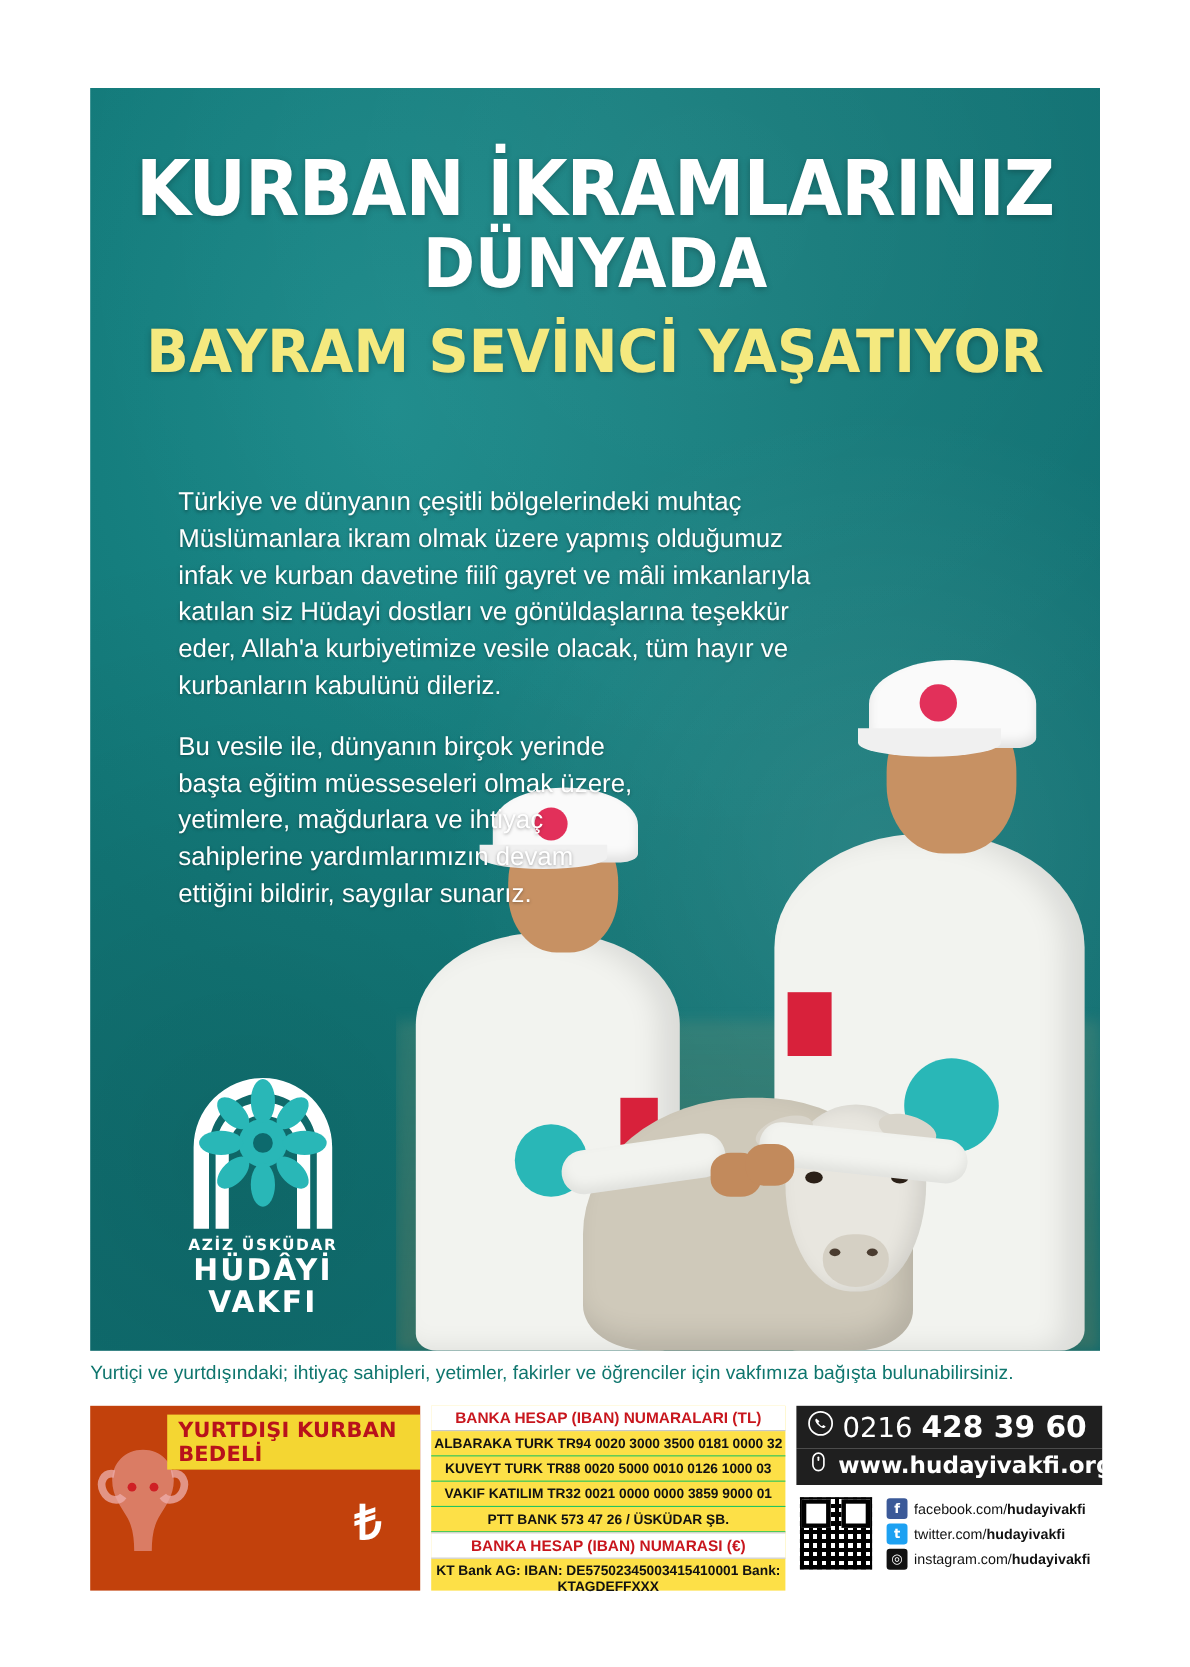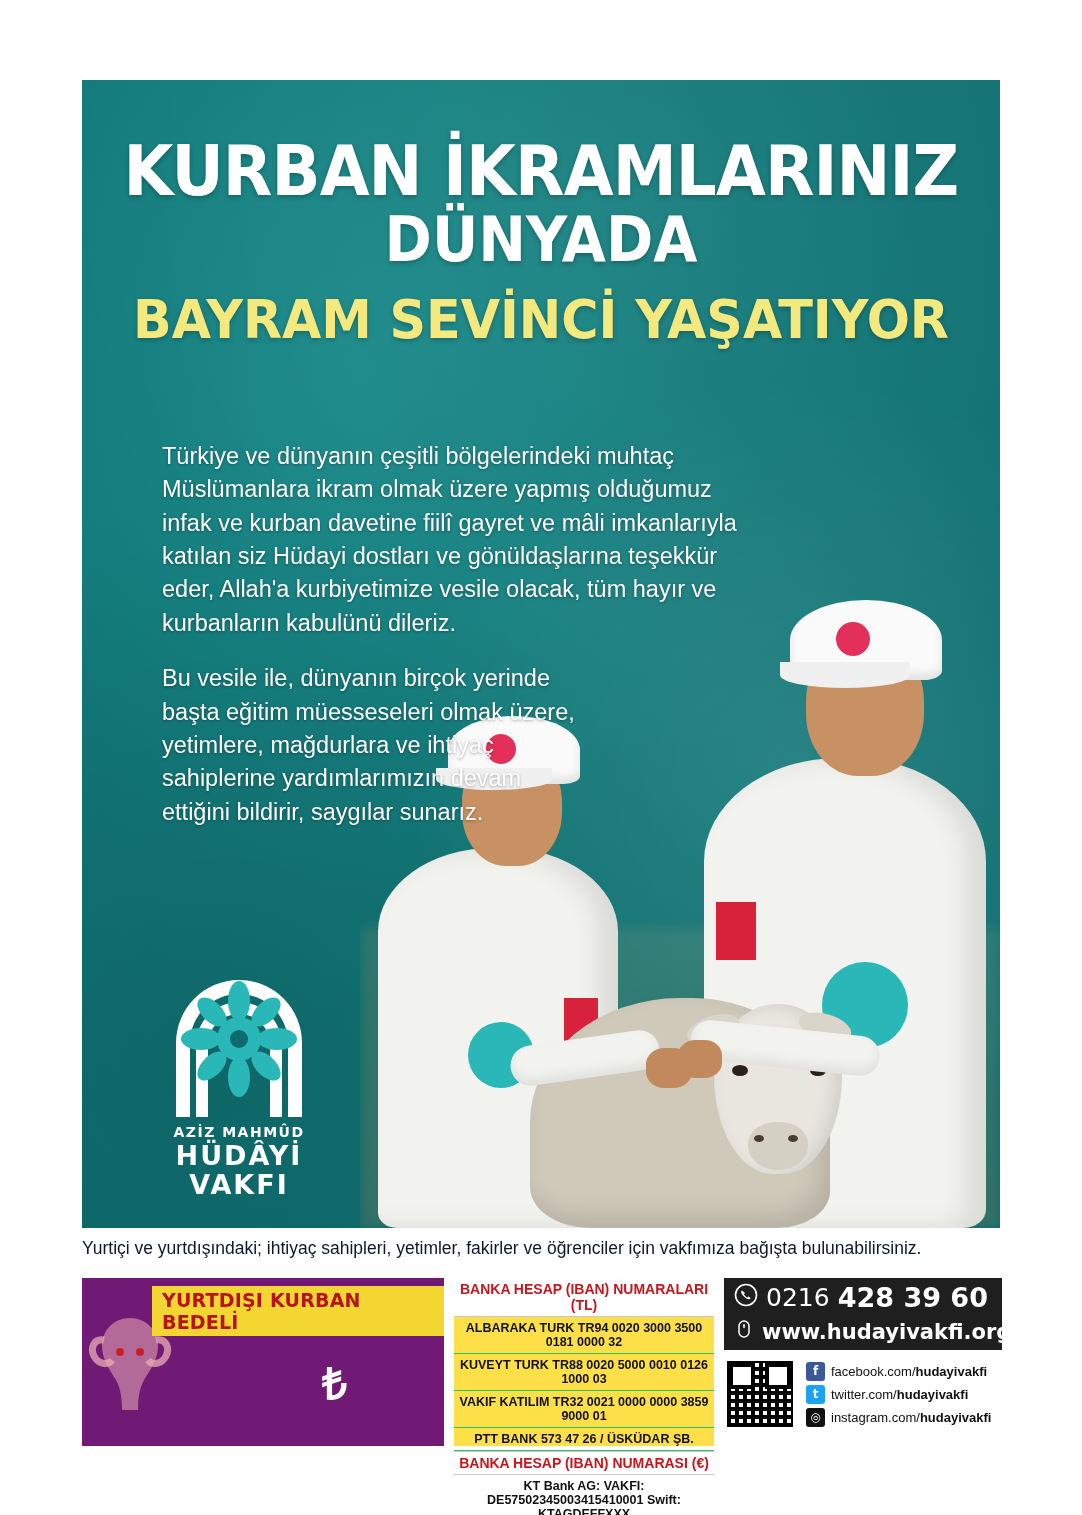--- a/index.html
+++ b/index.html
@@ -264,39 +264,39 @@
   .logo-text .small { font-size: 14px; letter-spacing: 1.5px; }
   .logo-text .big { font-size: 27px; letter-spacing: 2px; }
 
   
   .caption {
     position: absolute;
     left: 82px;
     top: 1238px;
     width: 926px;
     font-size: 17.5px;
-    color: #0f172a;
+    color: #0f766e;
   }
 
   
   .bottom {
     position: absolute;
     left: 82px;
     top: 1278px;
     width: 920px;
     height: 168px;
     display: flex;
     gap: 10px;
   }
 
   
   .price-block {
     position: relative;
-    width: 362px;
-    background: #701a75;
+    width: 300px;
+    background: #c2410c;
     overflow: hidden;
   }
   .price-ribbon {
     position: absolute;
     top: 8px; left: 70px;
     background: #f4d632;
     color: #b8121b;
     font-family: "DejaVu Sans", sans-serif;
     font-weight: bold;
     font-size: 19px;
@@ -510,21 +510,21 @@
             <ellipse cx="-27" cy="-27" rx="18" ry="10" transform="rotate(45 -27 -27)"></ellipse>
             <ellipse cx="27" cy="-27" rx="18" ry="10" transform="rotate(-45 27 -27)"></ellipse>
             <ellipse cx="-27" cy="27" rx="18" ry="10" transform="rotate(-45 -27 27)"></ellipse>
             <ellipse cx="27" cy="27" rx="18" ry="10" transform="rotate(45 27 27)"></ellipse>
           </g>
           <circle r="9" fill="#0d6a6d"></circle>
         </g>
       </svg>
     </div>
     <div class="logo-text">
-      <div class="small">AZİZ MAHMÛD</div>
+      <div class="small">AZİZ ÜSKÜDAR</div>
       <div class="big">HÜDÂYİ</div>
       <div class="big">VAKFI</div>
     </div>
   </div>
 </div>
 
 <div class="caption">Yurtiçi ve yurtdışındaki; ihtiyaç sahipleri, yetimler, fakirler ve öğrenciler için vakfımıza bağışta bulunabilirsiniz.</div>
 
 <div class="bottom">
 
@@ -542,21 +542,21 @@
     <div class="price-cur">₺</div>
   </div>
 
   <div class="bank">
     <div class="hdr">BANKA HESAP (IBAN) NUMARALARI (TL)</div>
     <div class="row">ALBARAKA TURK TR94 0020 3000 3500 0181 0000 32</div>
     <div class="row">KUVEYT TURK TR88 0020 5000 0010 0126 1000 03</div>
     <div class="row">VAKIF KATILIM TR32 0021 0000 0000 3859 9000 01</div>
     <div class="row">PTT BANK 573 47 26 / ÜSKÜDAR ŞB.</div>
     <div class="hdr" style="border-top:1px solid #c9c9c9;">BANKA HESAP (IBAN) NUMARASI (€)</div>
-    <div class="row">KT Bank AG: VAKFI: DE57502345003415410001 Swift: KTAGDEFFXXX</div>
+    <div class="row">KT Bank AG: IBAN: DE57502345003415410001 Bank: KTAGDEFFXXX</div>
   </div>
 
   <div class="contact">
     <div class="phone">
       <span>
         <svg viewBox="0 0 24 24" width="24" height="24" aria-hidden="true">
           <circle cx="12" cy="12" r="10.5" fill="none" stroke="#fff" stroke-width="1.6"></circle>
           <path d="M8 7.5c-1 .6-1.2 2 0 3.8 1.4 2.1 3.6 3.9 5.6 4.6 1.6.6 2.6 0 3-1l-2-1.4-1.4 1c-1.2-.6-2.6-1.9-3.3-3.2l1.1-1.3z" fill="#fff"></path>
         </svg>
       </span>

